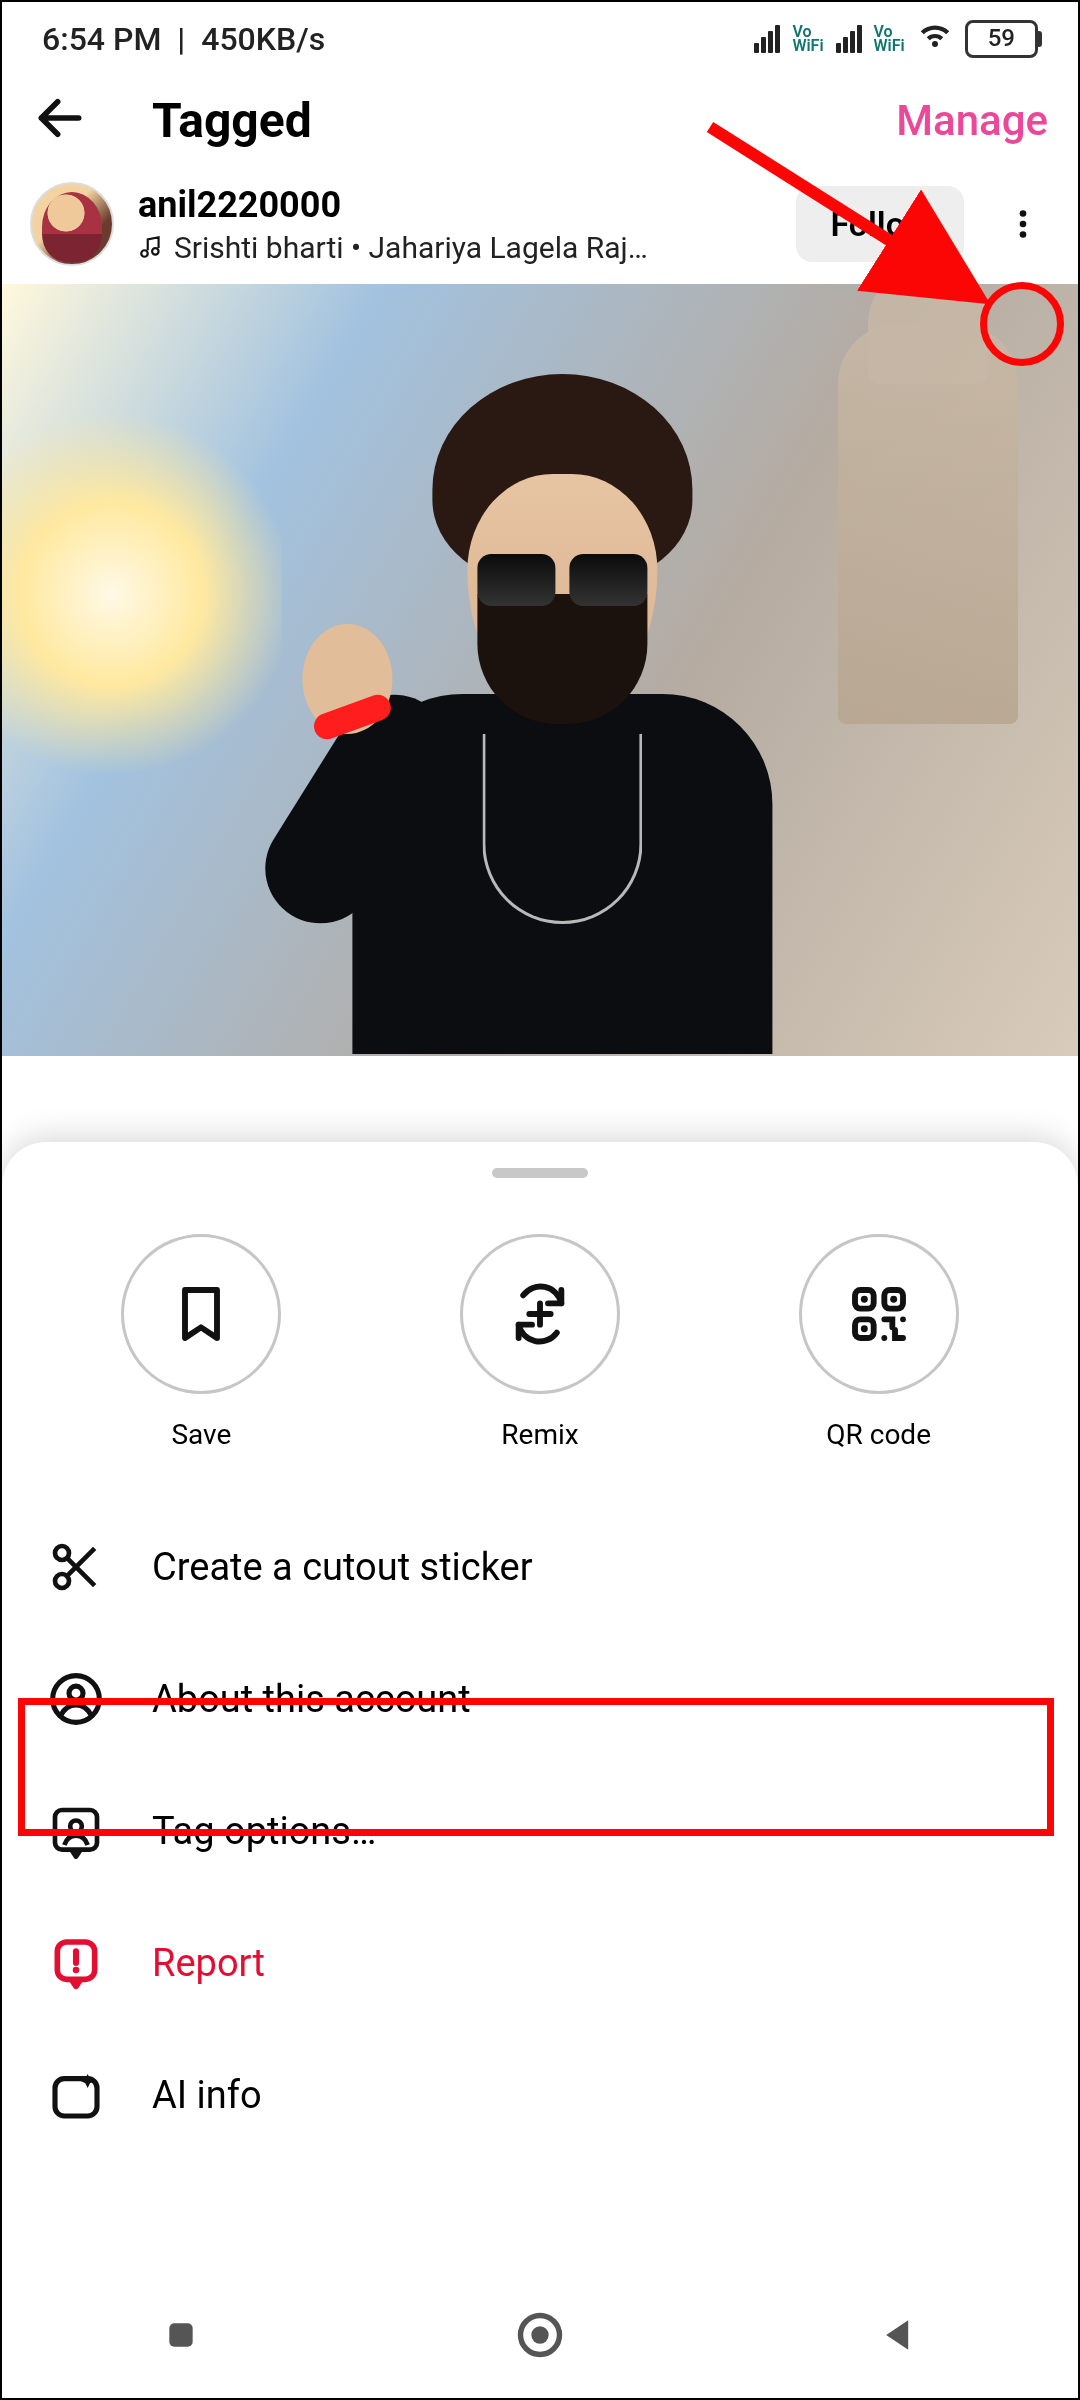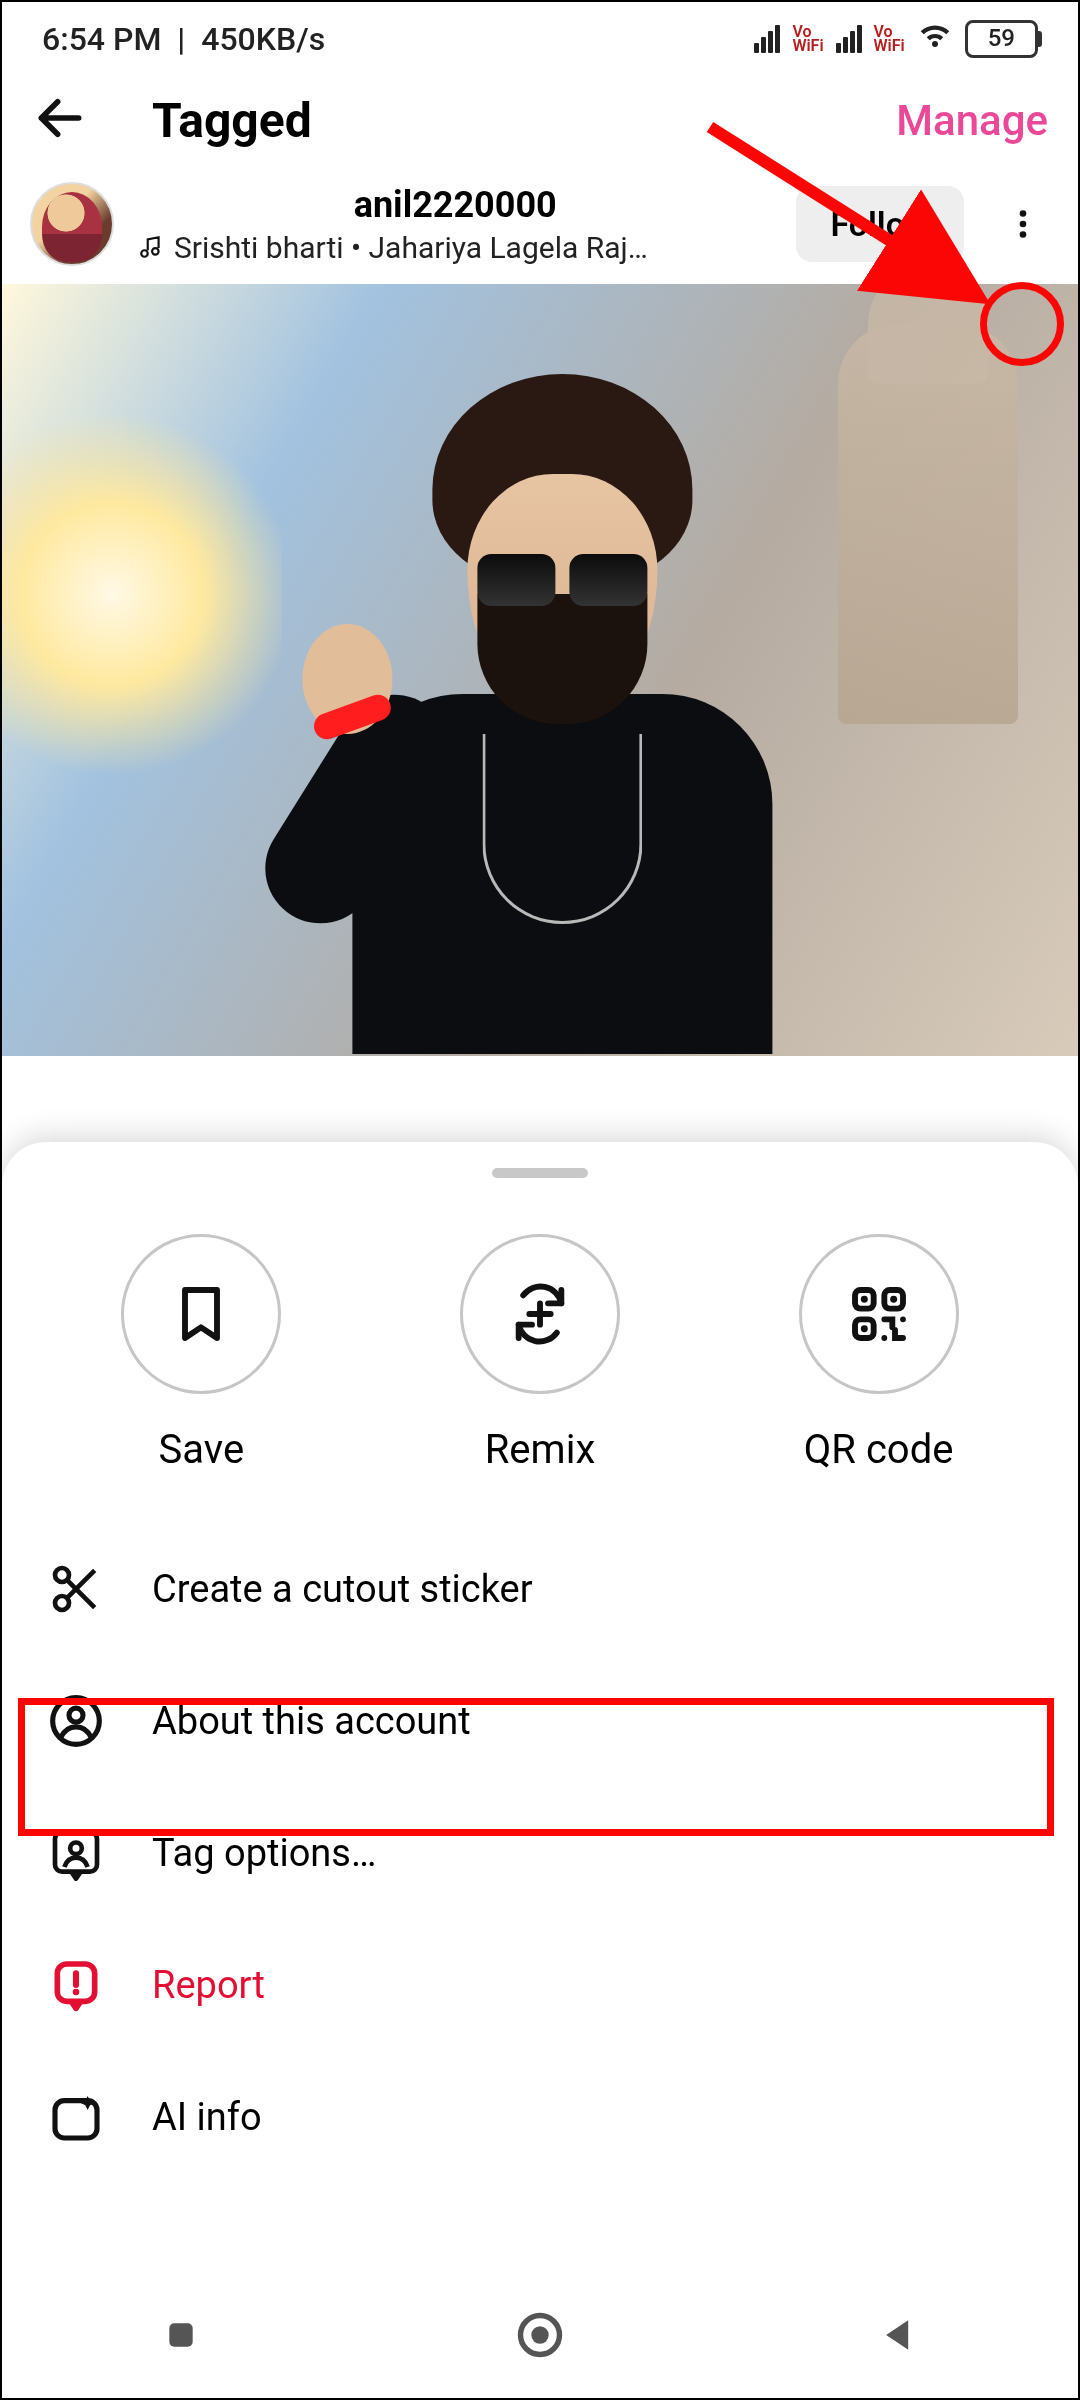--- a/index.html
+++ b/index.html
@@ -7,34 +7,34 @@
   
   
   .status-bar { display: flex; align-items: center; justify-content: space-between; padding: 18px 40px 8px 40px; font-size: 32px; color: #222; font-weight: 500; }
   .status-left { display: flex; align-items: center; gap: 8px; }
   .status-right { display: flex; align-items: center; gap: 12px; }
   .battery-box { border: 3px solid #333; border-radius: 8px; padding: 0 20px; font-size: 24px; position: relative; line-height: 1.3; }
   .battery-box::after { content:""; position:absolute; right:-7px; top:25%; width:4px; height:50%; background:#333; border-radius:0 3px 3px 0;}
   .signal-bars { display:inline-flex; align-items:flex-end; gap:2px; }
   .signal-bars span { width:5px; background:#222; border-radius:1px; }
   .signal-bars span:nth-child(1){height:10px;} .signal-bars span:nth-child(2){height:16px;} .signal-bars span:nth-child(3){height:22px;} .signal-bars span:nth-child(4){height:28px;}
-  .vowifi { font-size:16px; line-height:0.9; color:#b91c1c; font-weight:600; }
+  .vowifi { font-size:16px; line-height:0.9; color:#0f766e; font-weight:600; }
   .wifi-arc { display:inline-block; }
 
   
   .app-bar { display:flex; align-items:center; padding: 24px 30px 28px 30px; gap: 64px; }
   .app-title { font-size: 48px; font-weight: 700; }
   .manage-link { margin-left:auto; font-size: 42px; color:#ec4899; font-weight:500; }
 
   
   .post-header { display:flex; align-items:center; padding: 4px 20px 18px 28px; gap: 24px; }
   .avatar { width:84px; height:84px; border-radius:50%; background: linear-gradient(135deg,#f2d3a1 40%,#6b3b2e 70%); border: 2px solid #ddd; flex-shrink:0; position:relative; overflow:hidden; }
   .avatar::after { content:""; position:absolute; inset:8px 10px 2px 10px; background: radial-gradient(circle at 40% 30%, #f0c99a 0 30%, transparent 31%), linear-gradient(#a83242 60%, #7c2431 60%); border-radius:50% 50% 40% 40%; }
   .user-col { display:flex; flex-direction:column; gap:4px; min-width:0; flex:1; }
-  .username { font-size: 36px; font-weight:700;text-align:center; }
+  .username { font-size: 36px; font-weight:700; }
   .audio-row { display:flex; align-items:center; gap:10px; font-size:30px; color:#222; white-space:nowrap; overflow:hidden; text-overflow:ellipsis; }
   .follow-btn { background:#eee; border:none; border-radius:16px; font-size:34px; padding: 18px 34px; font-weight:600; }
   .more-btn { width:70px; height:70px; border-radius:50%; display:flex; align-items:center; justify-content:center; }
 
   
   .post-image { width:100%; height:772px; background: linear-gradient(120deg,#fff8dc 0%,#a2c2df 25%,#b5aba1 60%,#d8cbba 100%); position:relative; overflow:hidden; }
   .tower { position:absolute; right:60px; top:40px; width:180px; height:400px; background:linear-gradient(#cab9a6,#b5a48e); border-radius:60px 60px 8px 8px; opacity:0.8; }
   .tower::before { content:""; position:absolute; top:-60px; left:50%; transform:translateX(-50%); width:120px; height:120px; background:#cab9a6; border-radius:50% 50% 10px 10px; opacity:0.9;}
   .glow { position:absolute; left:-60px; top:60px; width:340px; height:500px; background:radial-gradient(circle,#fff9e6 0%,#ffe9a0 30%,transparent 60%); }
   .man { position:absolute; left:50%; transform:translateX(-46%); top:90px; width:560px; height:680px; }
@@ -48,21 +48,21 @@
   .man-hand { position:absolute; top:250px; left:20px; width:90px; height:110px; background:#e2bd9a; border-radius:50%;}
   .wristband { position:absolute; top:330px; left:30px; width:80px; height:26px; background:#ff1d1d; border-radius:14px; transform:rotate(-20deg);}
   .necklace { position:absolute; top:360px; left:50%; transform:translateX(-50%); width:160px; height:190px; border:3px solid #b9b9b9; border-top:none; border-radius:0 0 80px 80px;}
 
   
   .sheet { position:absolute; left:0; right:0; top:1140px; bottom:0; background:#fff; border-radius:44px 44px 0 0; box-shadow: 0 -6px 30px rgba(0,0,0,0.15); padding-top:18px; }
   .grabber { width:96px; height:10px; background:#c8c8c8; border-radius:6px; margin:8px auto 56px auto; }
   .action-row { display:flex; justify-content:space-around; padding: 0 30px 50px 30px; }
   .action-item { display:flex; flex-direction:column; align-items:center; gap:24px; }
   .action-circle { width:160px; height:160px; border-radius:50%; border:3px solid #c6c6c6; display:flex; align-items:center; justify-content:center; }
-  .action-label { font-size:40px;margin-top:8px; }
+  .action-label { font-size:28px; }
 
   .menu-list { display:flex; flex-direction:column; }
   .menu-item { display:flex; align-items:center; gap:46px; padding: 36px 44px; font-size:38px; }
   .menu-item.report { color:#e40e33; }
   .menu-icon { width:60px; height:60px; display:flex; align-items:center; justify-content:center; flex-shrink:0; }
 
   
   .tag-highlight { position:absolute; left:16px; right:24px; top:1696px; height:138px; border:7px solid #fc0505; pointer-events:none; }
   .more-circle-highlight { position:absolute; width:84px; height:84px; border:7px solid #fc0505; border-radius:50%; right:14px; top:280px; pointer-events:none; }
   .arrow-annot { position:absolute; left:698px; top:115px; width:290px; height:190px; pointer-events:none; }

